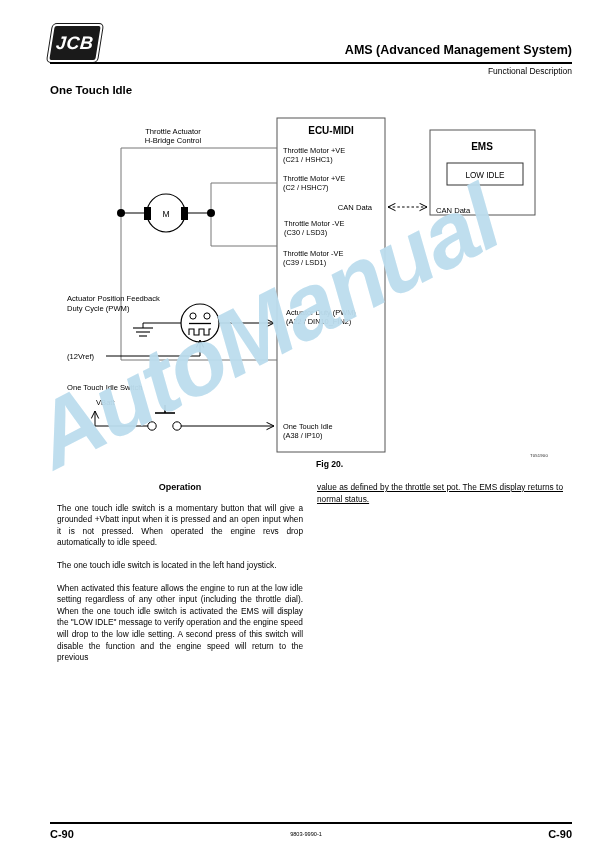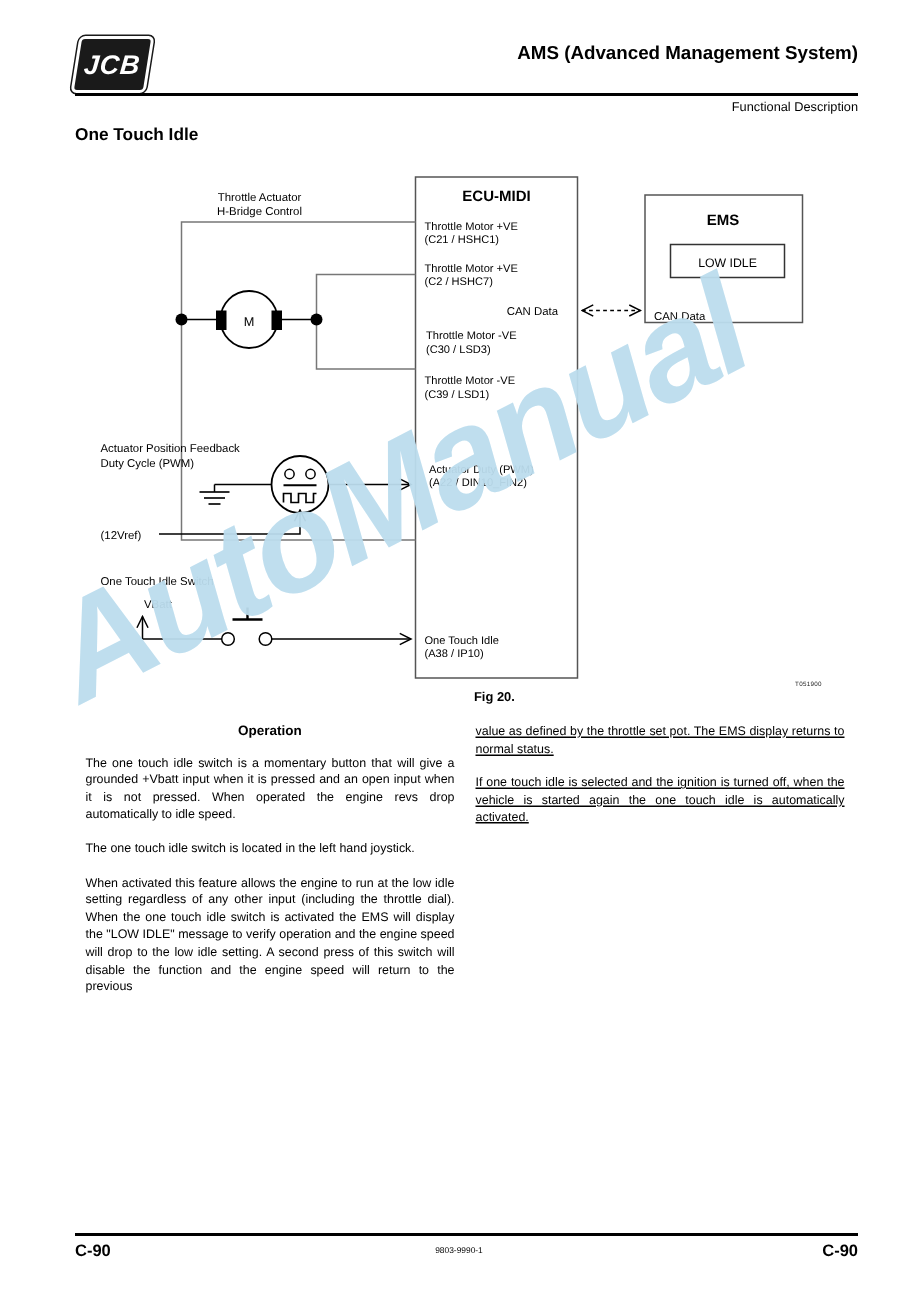--- a/index.html
+++ b/index.html
@@ -36,21 +36,21 @@
   .logo b{
     color:#fff;font-size:18px;font-style:italic;font-weight:bold;
     font-family:"Liberation Sans", sans-serif;letter-spacing:.5px;
     transform:skewX(4deg);
   }
   .hdr-title{
     position:absolute;right:40px;top:24px;text-align:right;
     font-size:15.5px;font-weight:bold;letter-spacing:.1px;
   }
   .hdr-sub{
-    position:absolute;right:40px;top:28px;text-align:right;
+    position:absolute;right:40px;top:43px;text-align:right;
     font-size:12.5px;font-weight:bold;
   }
   .hdr-rule{
     position:absolute;left:50px;right:40px;top:62px;height:2px;background:#000;
   }
   .hdr-func{
     position:absolute;right:40px;top:66px;font-size:8.5px;text-align:left;
   }
   .sec-title{
     position:absolute;left:50px;top:84px;font-size:11.5px;font-weight:bold;
@@ -190,21 +190,20 @@
 
   <div class="col col-l">
     <div class="op-head">Operation</div>
     <p>The one touch idle switch is a momentary button that will give a grounded +Vbatt input when it is pressed and an open input when it is not pressed. When operated the engine revs drop automatically to idle speed.</p>
     <p>The one touch idle switch is located in the left hand joystick.</p>
     <p>When activated this feature allows the engine to run at the low idle setting regardless of any other input (including the throttle dial). When the one touch idle switch is activated the EMS will display the "LOW IDLE" message to verify operation and the engine speed will drop to the low idle setting. A second press of this switch will disable the function and the engine speed will return to the previous</p>
   </div>
 
   <div class="col col-r">
     <p>value as defined by the throttle set pot. The EMS display returns to normal status.</p>
-    <p>If one touch idle is selected and the ignition is turned off, when the vehicle is started again the one touch idle is automatically activated.</p>
   </div>
 
   <div class="ftr-rule"></div>
   <div class="ftr-l">C-90</div>
   <div class="ftr-c">9803-9990-1</div>
   <div class="ftr-r">C-90</div>
 
 </div>
 
 </body></html>

